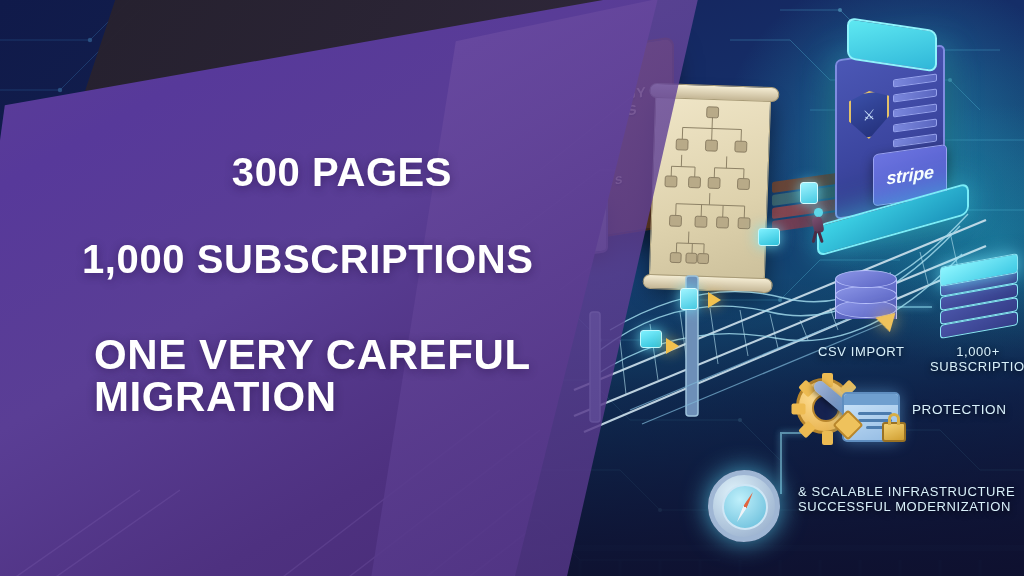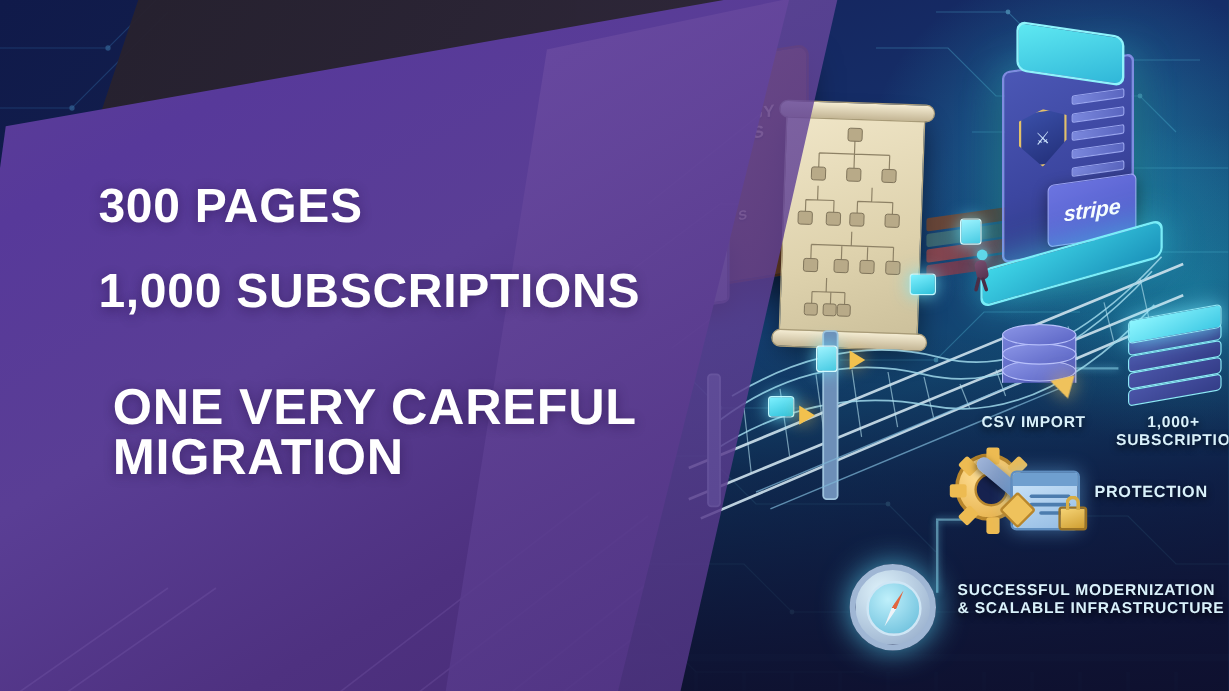--- a/index.html
+++ b/index.html
@@ -69,21 +69,21 @@
   .copy{position:absolute;left:82px;top:152px;width:520px;z-index:40;}
   .line{
     color:#ffffff;
     font-weight:700;
     letter-spacing:.6px;
     text-transform:uppercase;
     font-family:"Liberation Sans","DejaVu Sans",sans-serif;
     text-shadow:0 2px 10px rgba(30,10,60,.45);
     line-height:1.02;
   }
-  .l1{font-size:40px;margin:0 0 30px 0;}
+  .l1{font-size:40px;margin:0 0 46px 0;text-align:center;}
   .l2{font-size:40px;margin:0 0 54px 0;}
   .l3{font-size:42px;margin:12px;}
 
   
   .obj{position:absolute;}
 
   
   .book{
     left:44px;top:48px;width:150px;height:190px;
     background:linear-gradient(120deg,#8a5a3a 0%,#6e4329 45%,#5d3722 100%);
@@ -177,21 +177,21 @@
     background:linear-gradient(160deg,#7ff1ff,#2ec0da);
     border:1px solid #bdf8ff;box-shadow:0 0 14px rgba(110,235,255,.85);}
   .packet-doc{position:absolute;width:18px;height:22px;border-radius:3px;
     background:linear-gradient(160deg,#9ff4ff,#45c9e2);border:1px solid #d4fbff;
     box-shadow:0 0 14px rgba(110,235,255,.8);}
   .arrow-y{position:absolute;width:0;height:0;border-left:13px solid #f2c14e;
     border-top:8px solid transparent;border-bottom:8px solid transparent;
     filter:drop-shadow(0 0 7px rgba(242,193,78,.85));}
 
   
-  .feat-label{position:absolute;color:#d9f1fb;font-weight:700;letter-spacing:.6px;
+  .feat-label{position:absolute;color:#d9f1fb;font-weight:400;letter-spacing:.6px;
     text-transform:uppercase;text-shadow:0 2px 6px rgba(0,0,0,.75);line-height:1.18;}
 
   .db{position:absolute;left:355px;top:270px;width:62px;height:58px;}
   .db-ell{position:absolute;left:0;width:62px;height:18px;border-radius:50%;
     background:linear-gradient(160deg,#8b95e6,#5a64c4);border:1.5px solid #b7c0fb;}
   .db-body{position:absolute;left:0;top:9px;width:62px;height:40px;
     background:linear-gradient(160deg,#7680da,#4d57b4);border-left:1.5px solid #b7c0fb;border-right:1.5px solid #b7c0fb;}
   .db-arrow{position:absolute;left:40px;top:40px;width:0;height:0;
     border-top:10px solid transparent;border-bottom:10px solid transparent;border-right:18px solid #efc25c;
     filter:drop-shadow(0 0 8px rgba(239,194,92,.8));transform:rotate(16deg);}
@@ -486,22 +486,22 @@
     <div class="feat-label" style="left:432px;top:402px;font-size:13.5px;">
       <div>PROTECTION</div>
     </div>
 
     <div class="compass">
       <div class="compass-face">
           <div class="needle"></div>
         </div>
     </div>
     <div class="feat-label" style="left:318px;top:484px;font-size:13px;">
+      <div>&amp; SCALABLE INFRASTRUCTURE</div>
       <div>SUCCESSFUL MODERNIZATION</div>
-      <div>&amp; SCALABLE INFRASTRUCTURE</div>
     </div>
 
   </div>
 
   <div class="wedge-dark"></div>
 
   <div class="panel-purple-dark">
     <svg class="panel-stripes" viewBox="0 0 420 330" preserveAspectRatio="none">
       <g stroke="#b98fd6" stroke-width="1.6" fill="none">
         <path d="M-40 60 L200 -120"></path>

